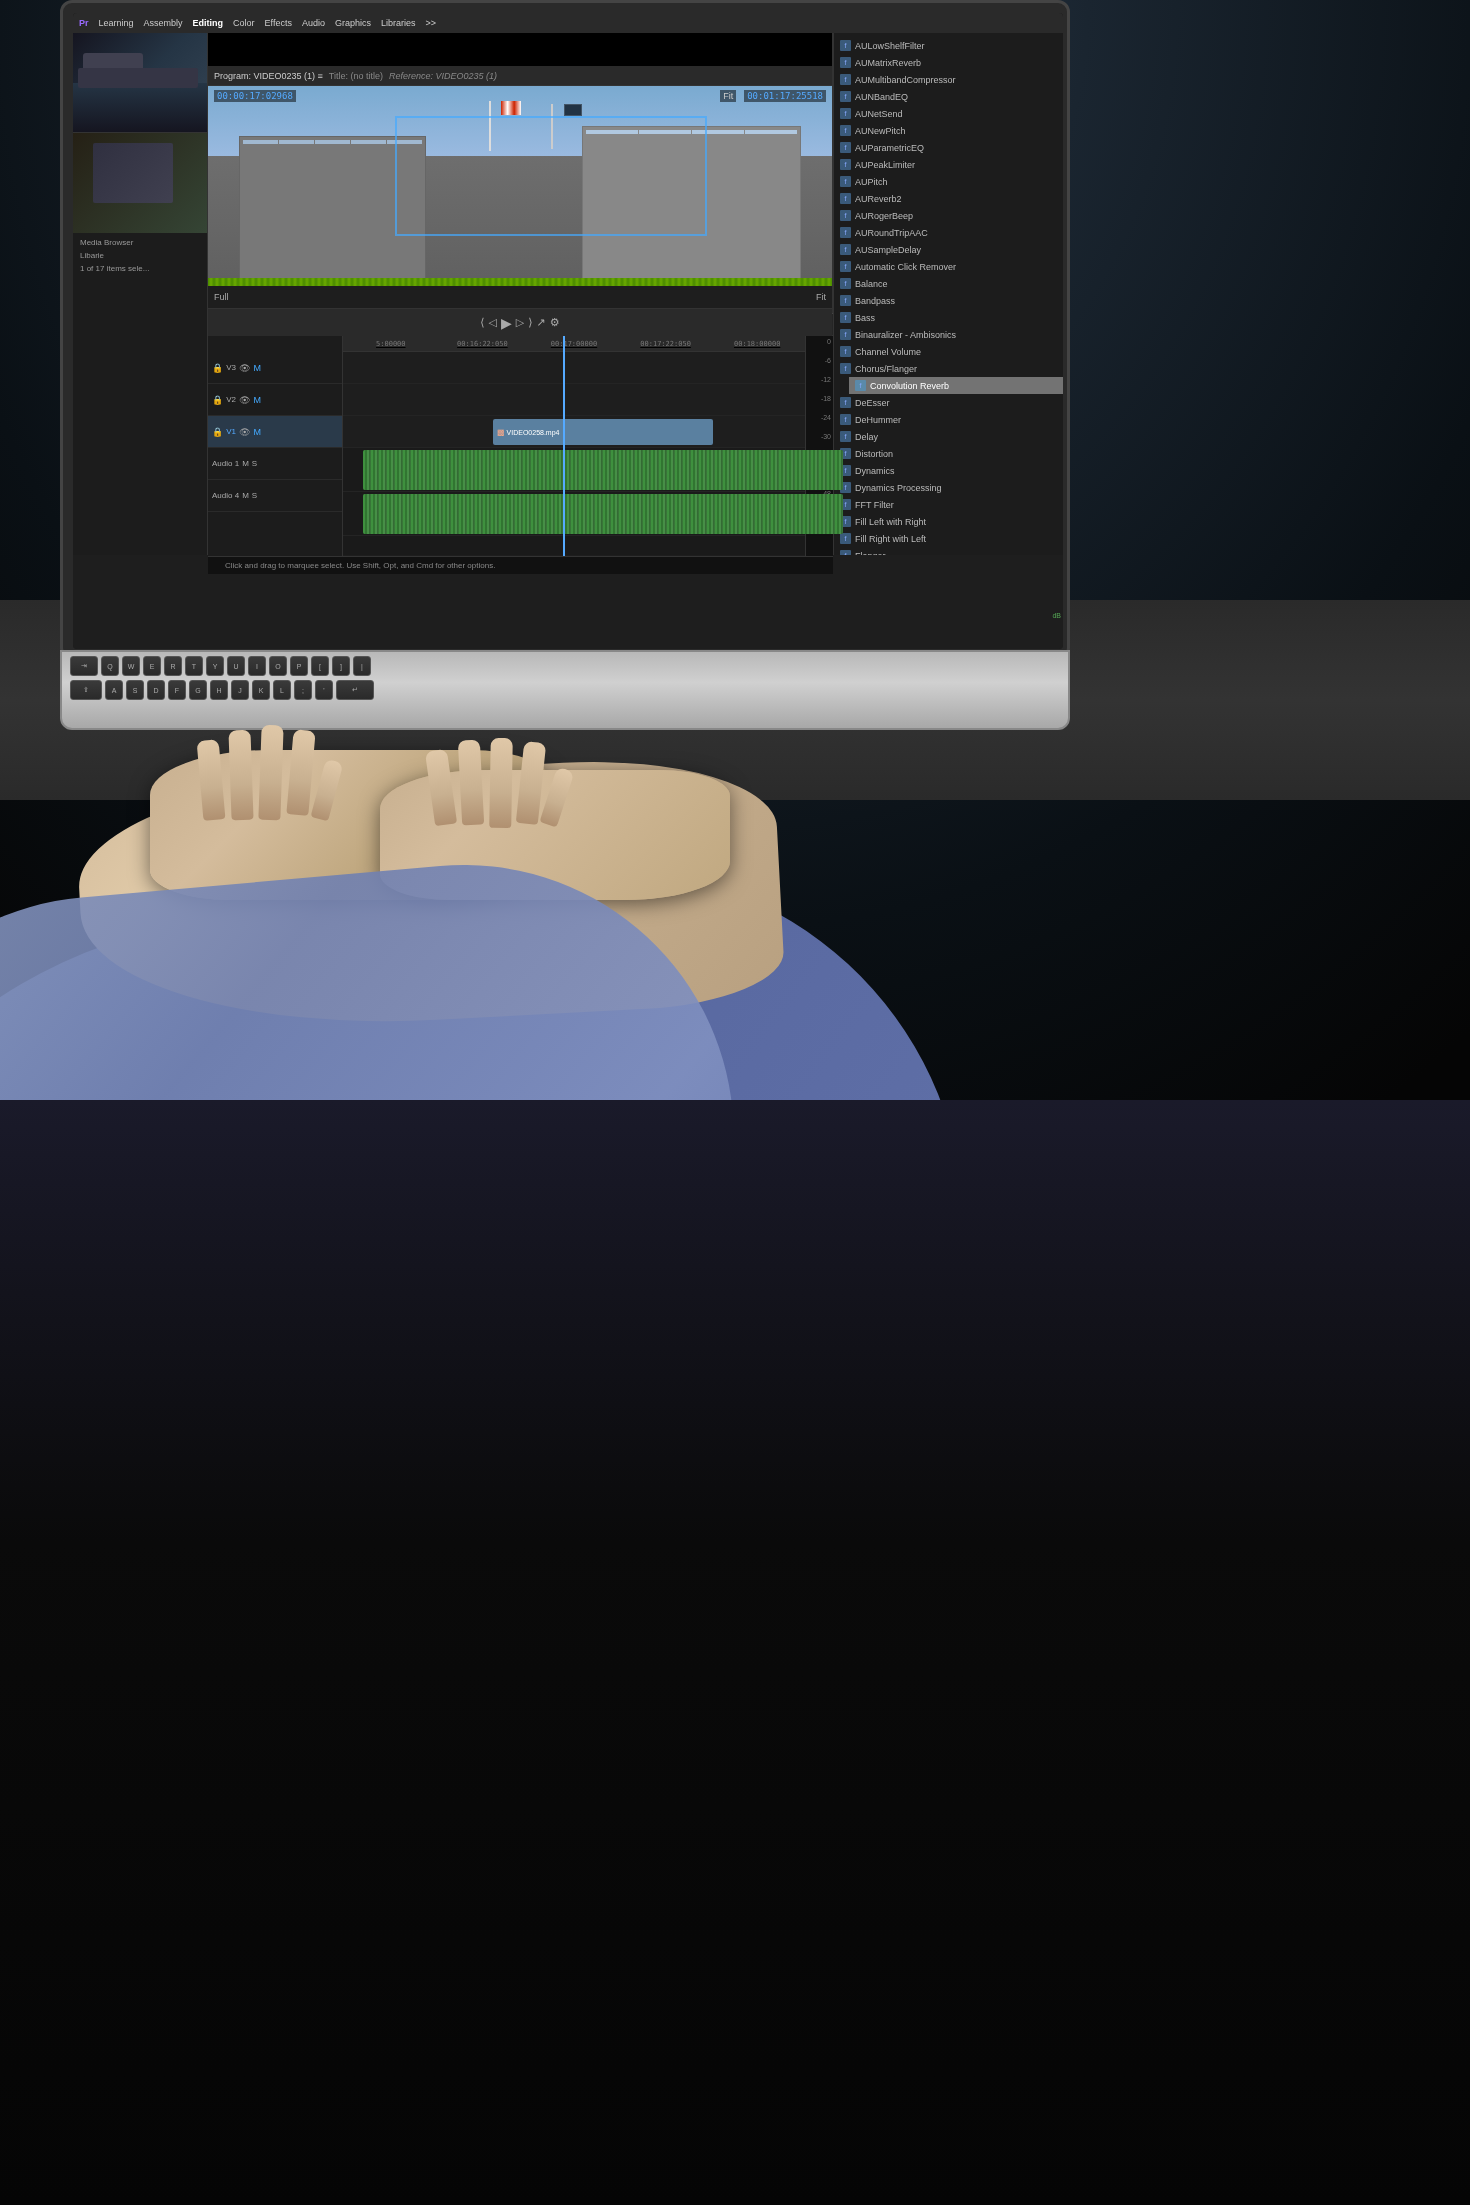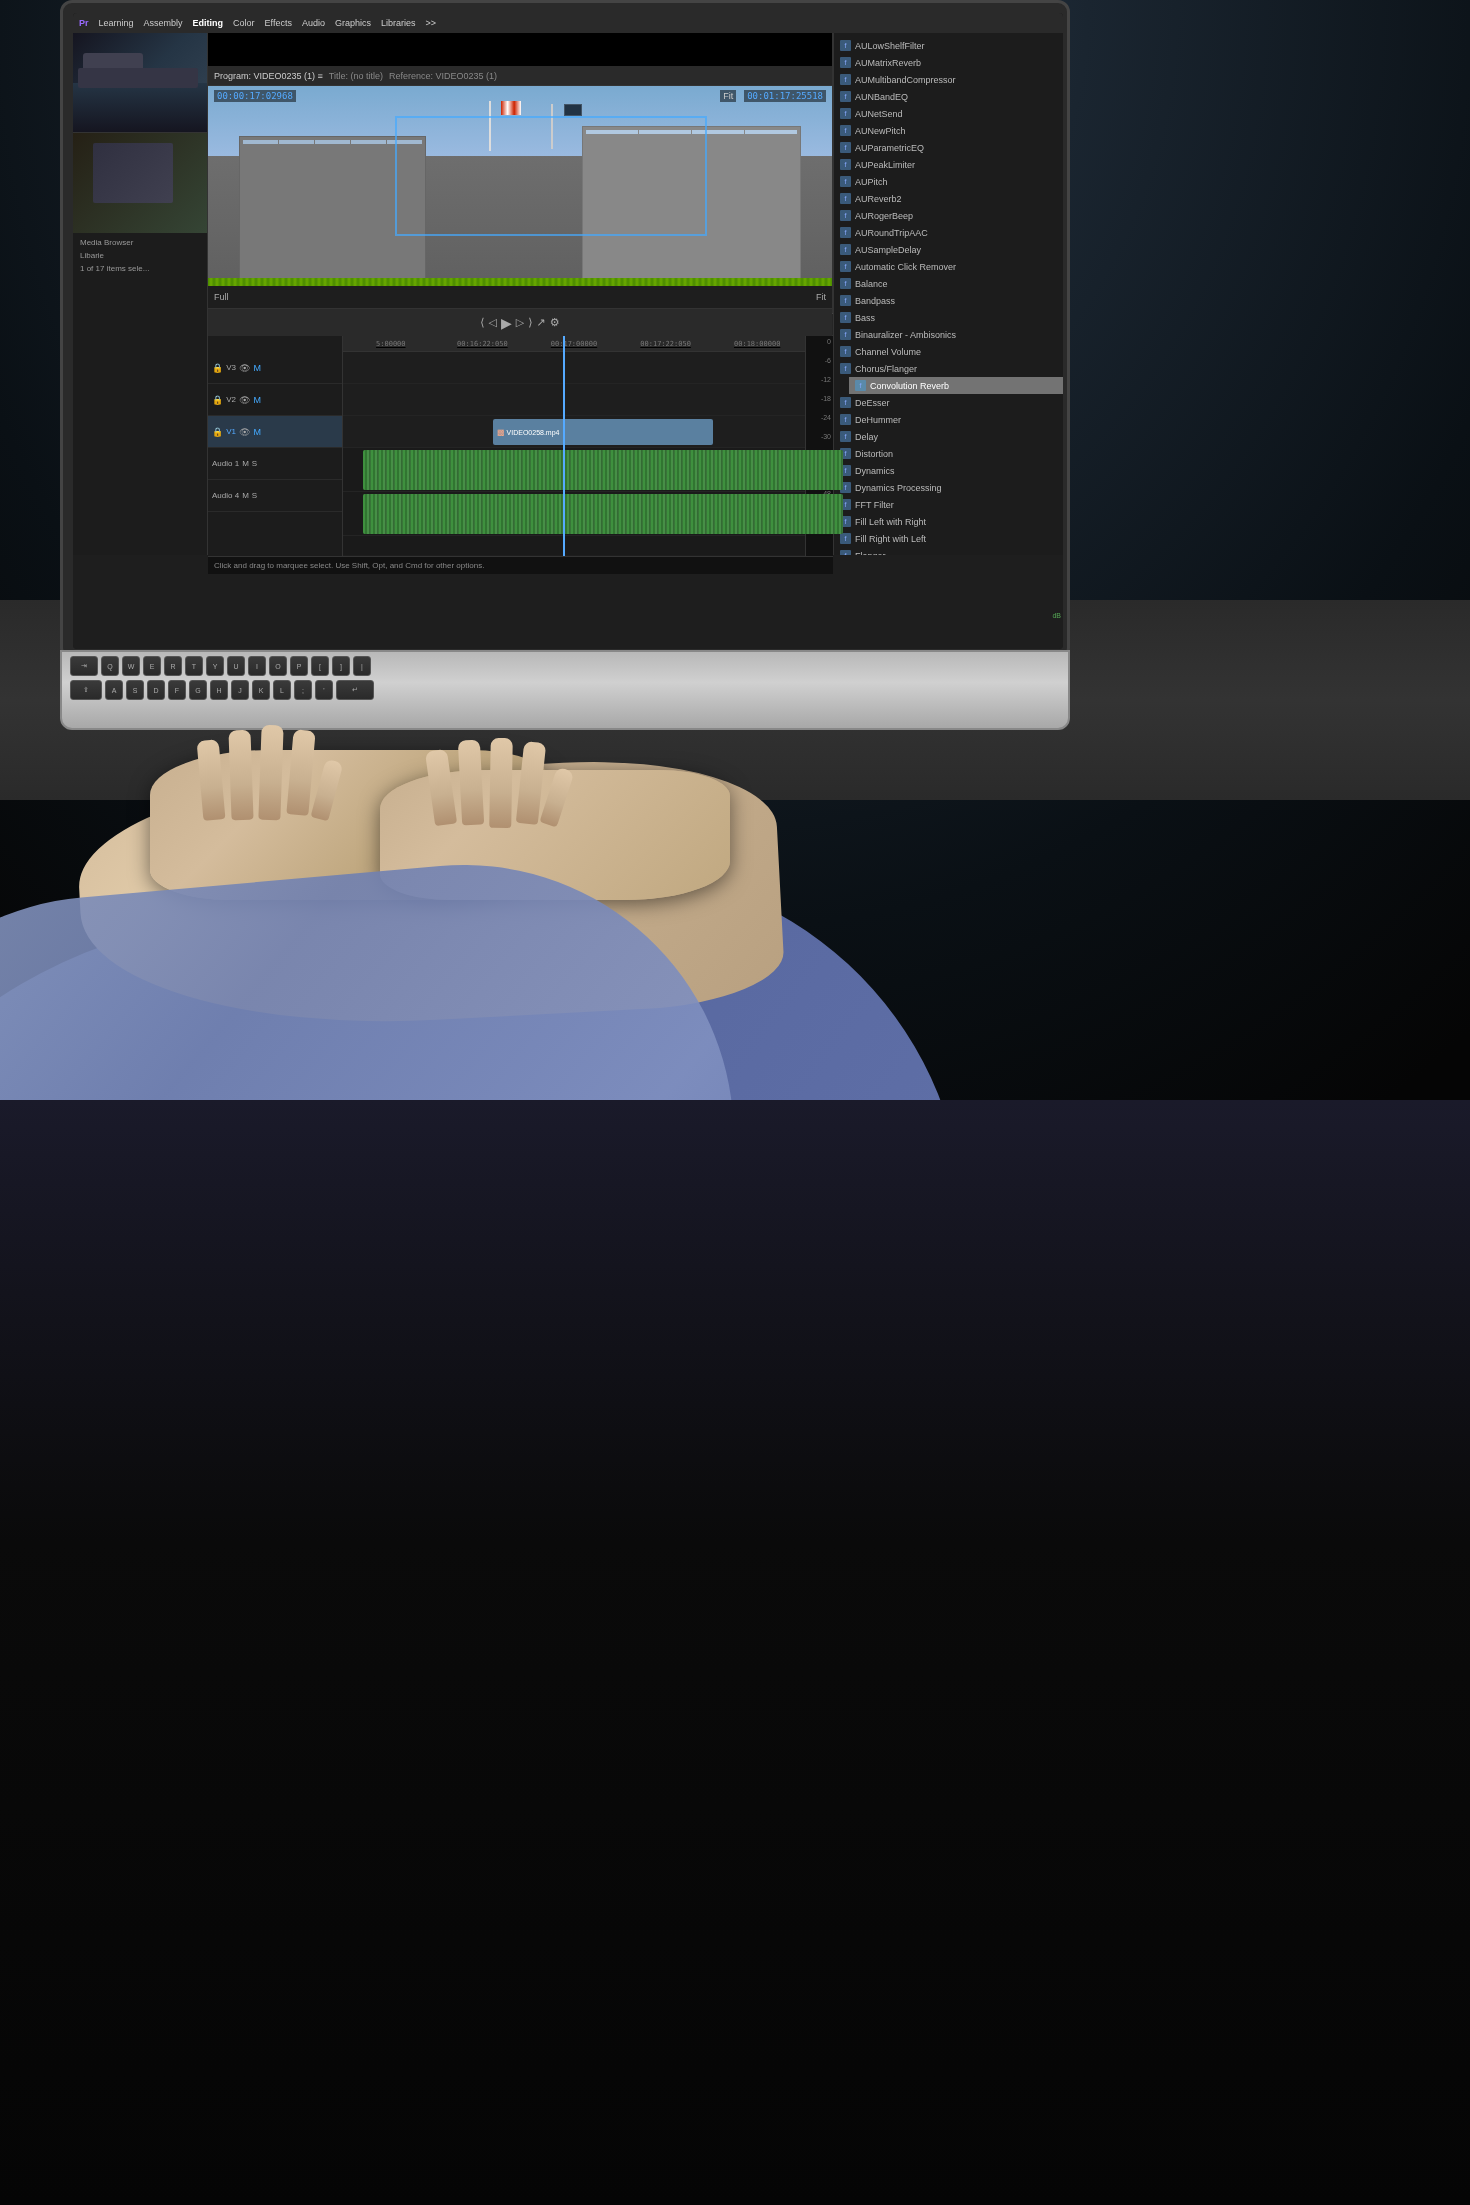--- a/index.html
+++ b/index.html
@@ -563,21 +563,21 @@
                 <div class="pr-panel-info">1 of 17 items sele...</div>
               </div>
             </div>
 
             <div class="pr-monitor-area">
 
               <div class="pr-program-panel">
                 <div class="pr-prog-header">
                   <span class="pr-prog-title">Program: VIDEO0235 (1) ≡</span>
                   <span class="pr-prog-title" style="color:#888;">Title: (no title)</span>
-                  <span class="pr-prog-title" style="color:#888;">Reference: VIDEO0235 (1)</span>
+                  <span class="pr-prog-title" style="color:#888;font-style:italic;">Reference: VIDEO0235 (1)</span>
                 </div>
 
                 <div class="pr-video-display">
 
                   <div class="city-bg">
 
                     <div style="position:absolute;top:0;left:0;width:100%;height:35%;background:linear-gradient(180deg,#7aaad0 0%,#9abae0 100%);"></div>
 
                     <div style="position:absolute;bottom:0;left:5%;width:30%;height:75%;background:#787878;border:1px solid #666;">
                       <div style="display:grid;grid-template-columns:repeat(5,1fr);gap:1px;padding:3px;">
@@ -719,21 +719,21 @@
                       <span class="pr-meter-val">-36</span>
                       <span class="pr-meter-val">-42</span>
                       <span class="pr-meter-val">-48</span>
                       <span class="pr-meter-val">-54</span>
                     </div>
                     <div style="color:#5a5;font-size:7px;text-align:center;position:absolute;bottom:30px;right:2px;">dB</div>
                   </div>
                 </div>
 
                 <div style="height:18px;background:#111;display:flex;align-items:center;padding:0 6px;border-top:1px solid #333;">
-                  <span style="color:#888;font-size:8px;">Click and drag to marquee select. Use Shift, Opt, and Cmd for other options.</span>
+                  <span style="color:#888;font-size:8px;margin-left:11px;">Click and drag to marquee select. Use Shift, Opt, and Cmd for other options.</span>
                 </div>
               </div>
             </div>
 
             <div class="pr-effects-panel">
               <div class="effects-list">
 
                 <div class="pr-effect-item">
                   <div class="pr-effect-icon">f</div>
                   <span>AULowShelfFilter</span>

